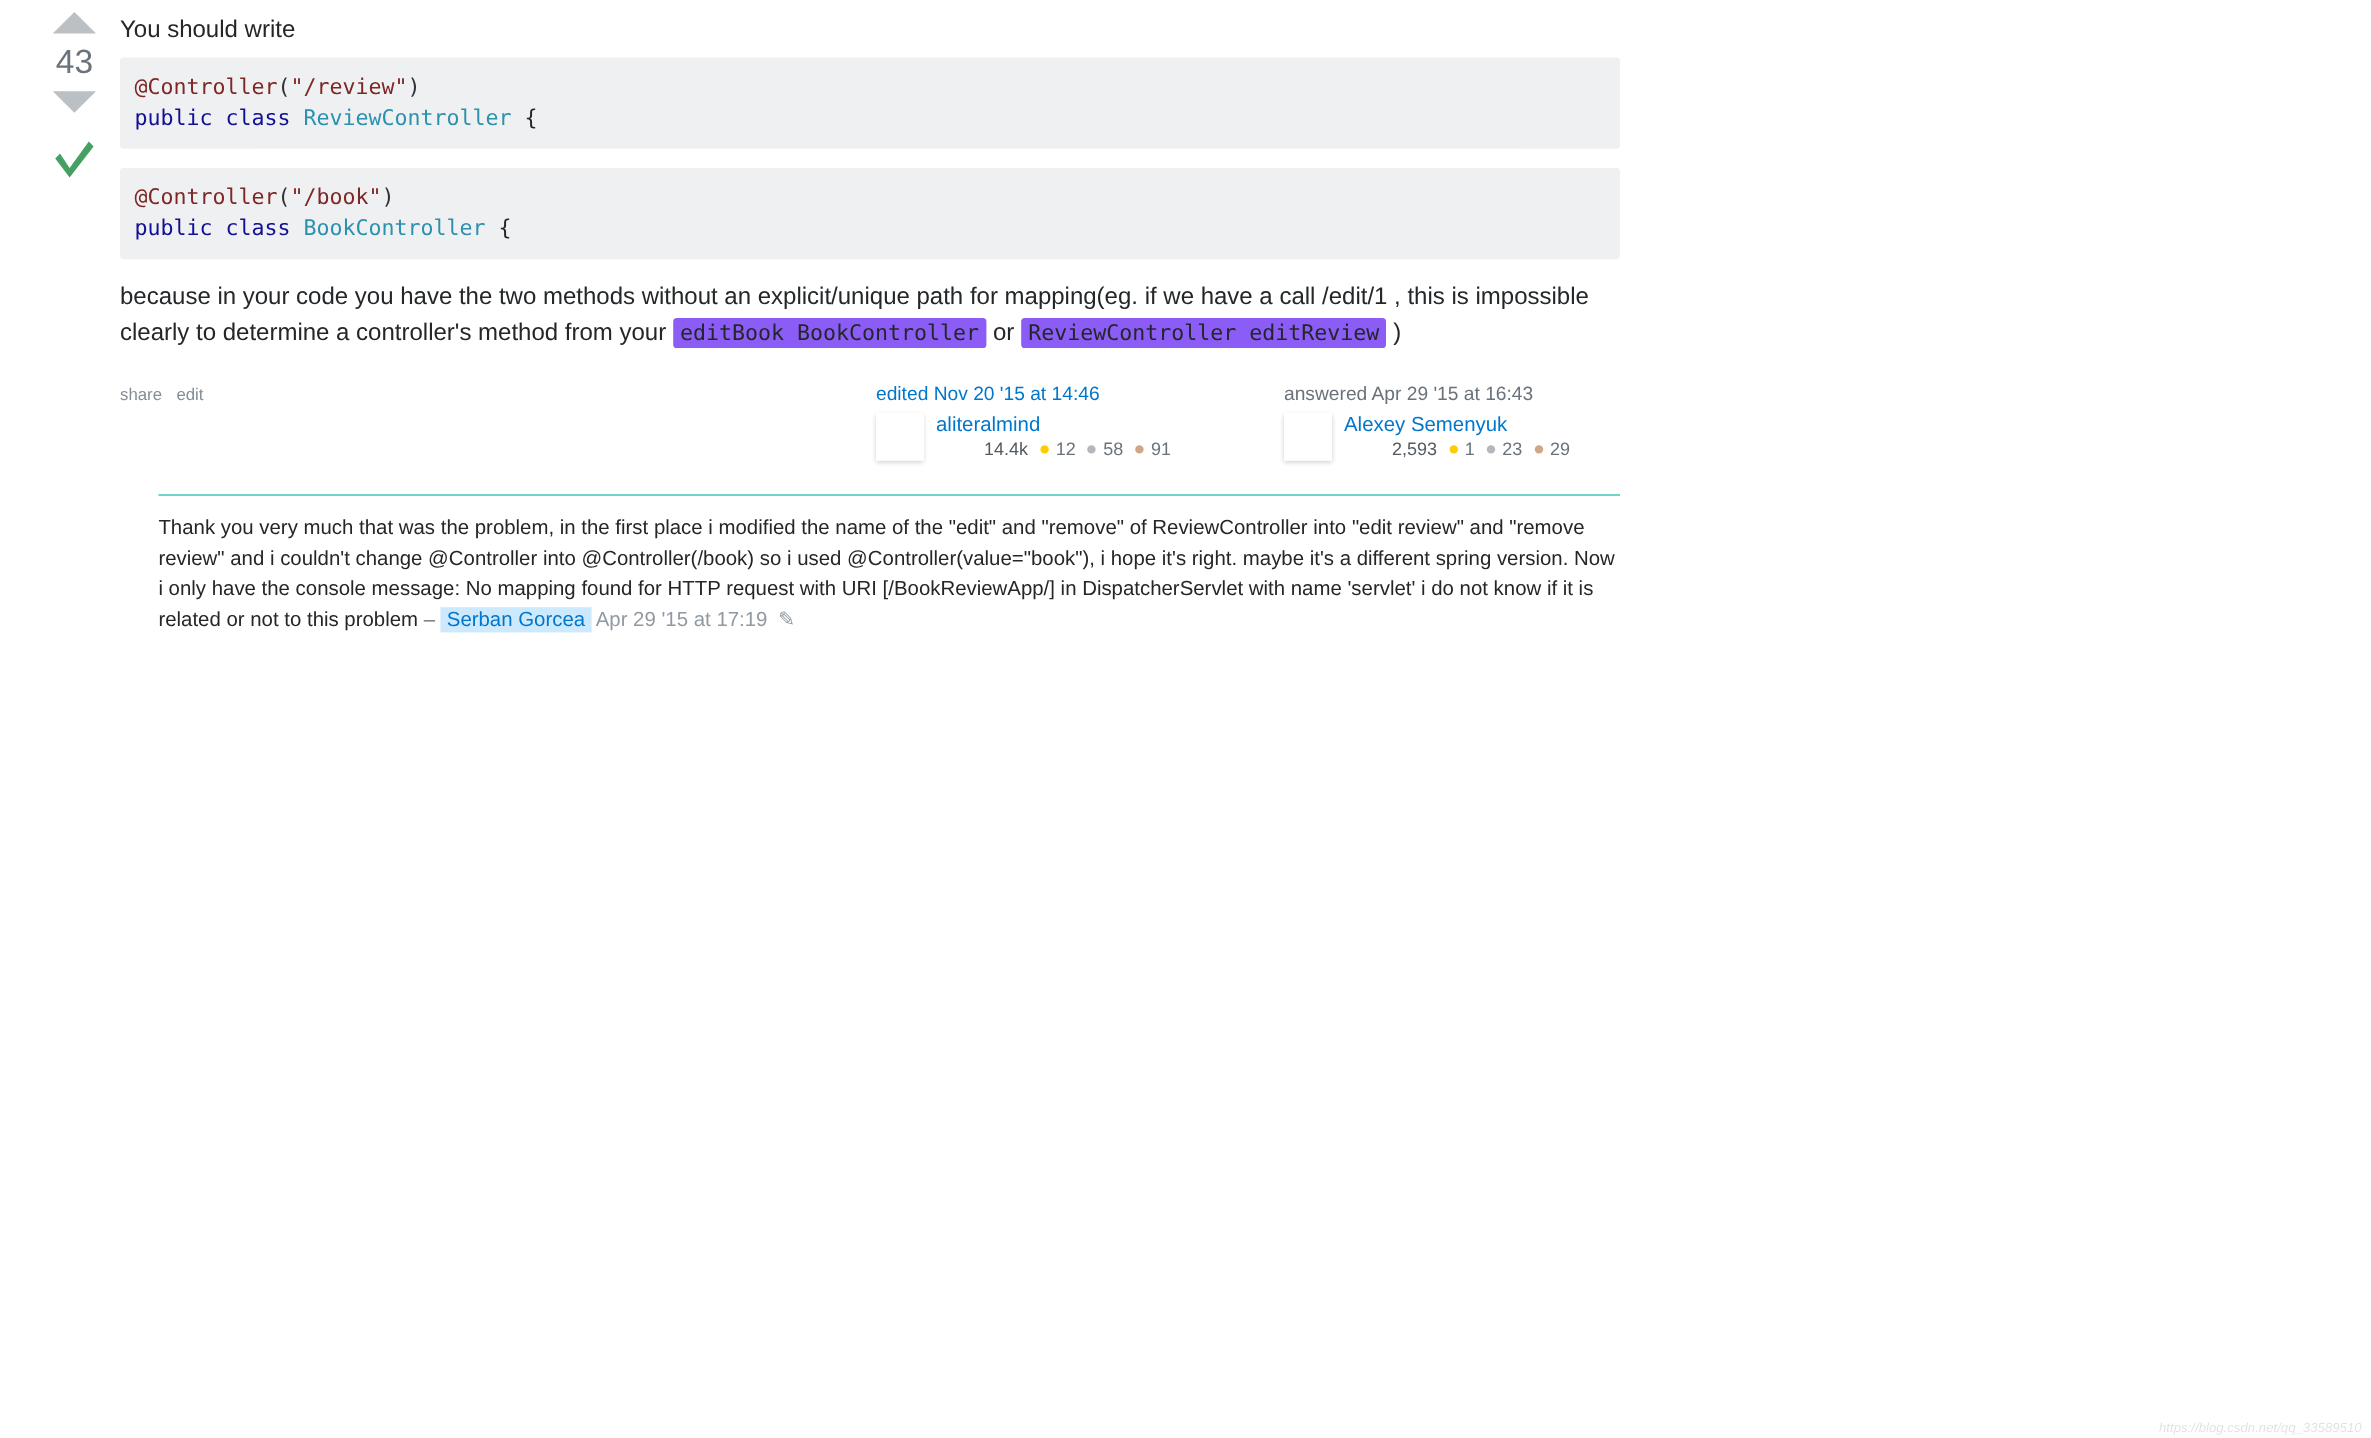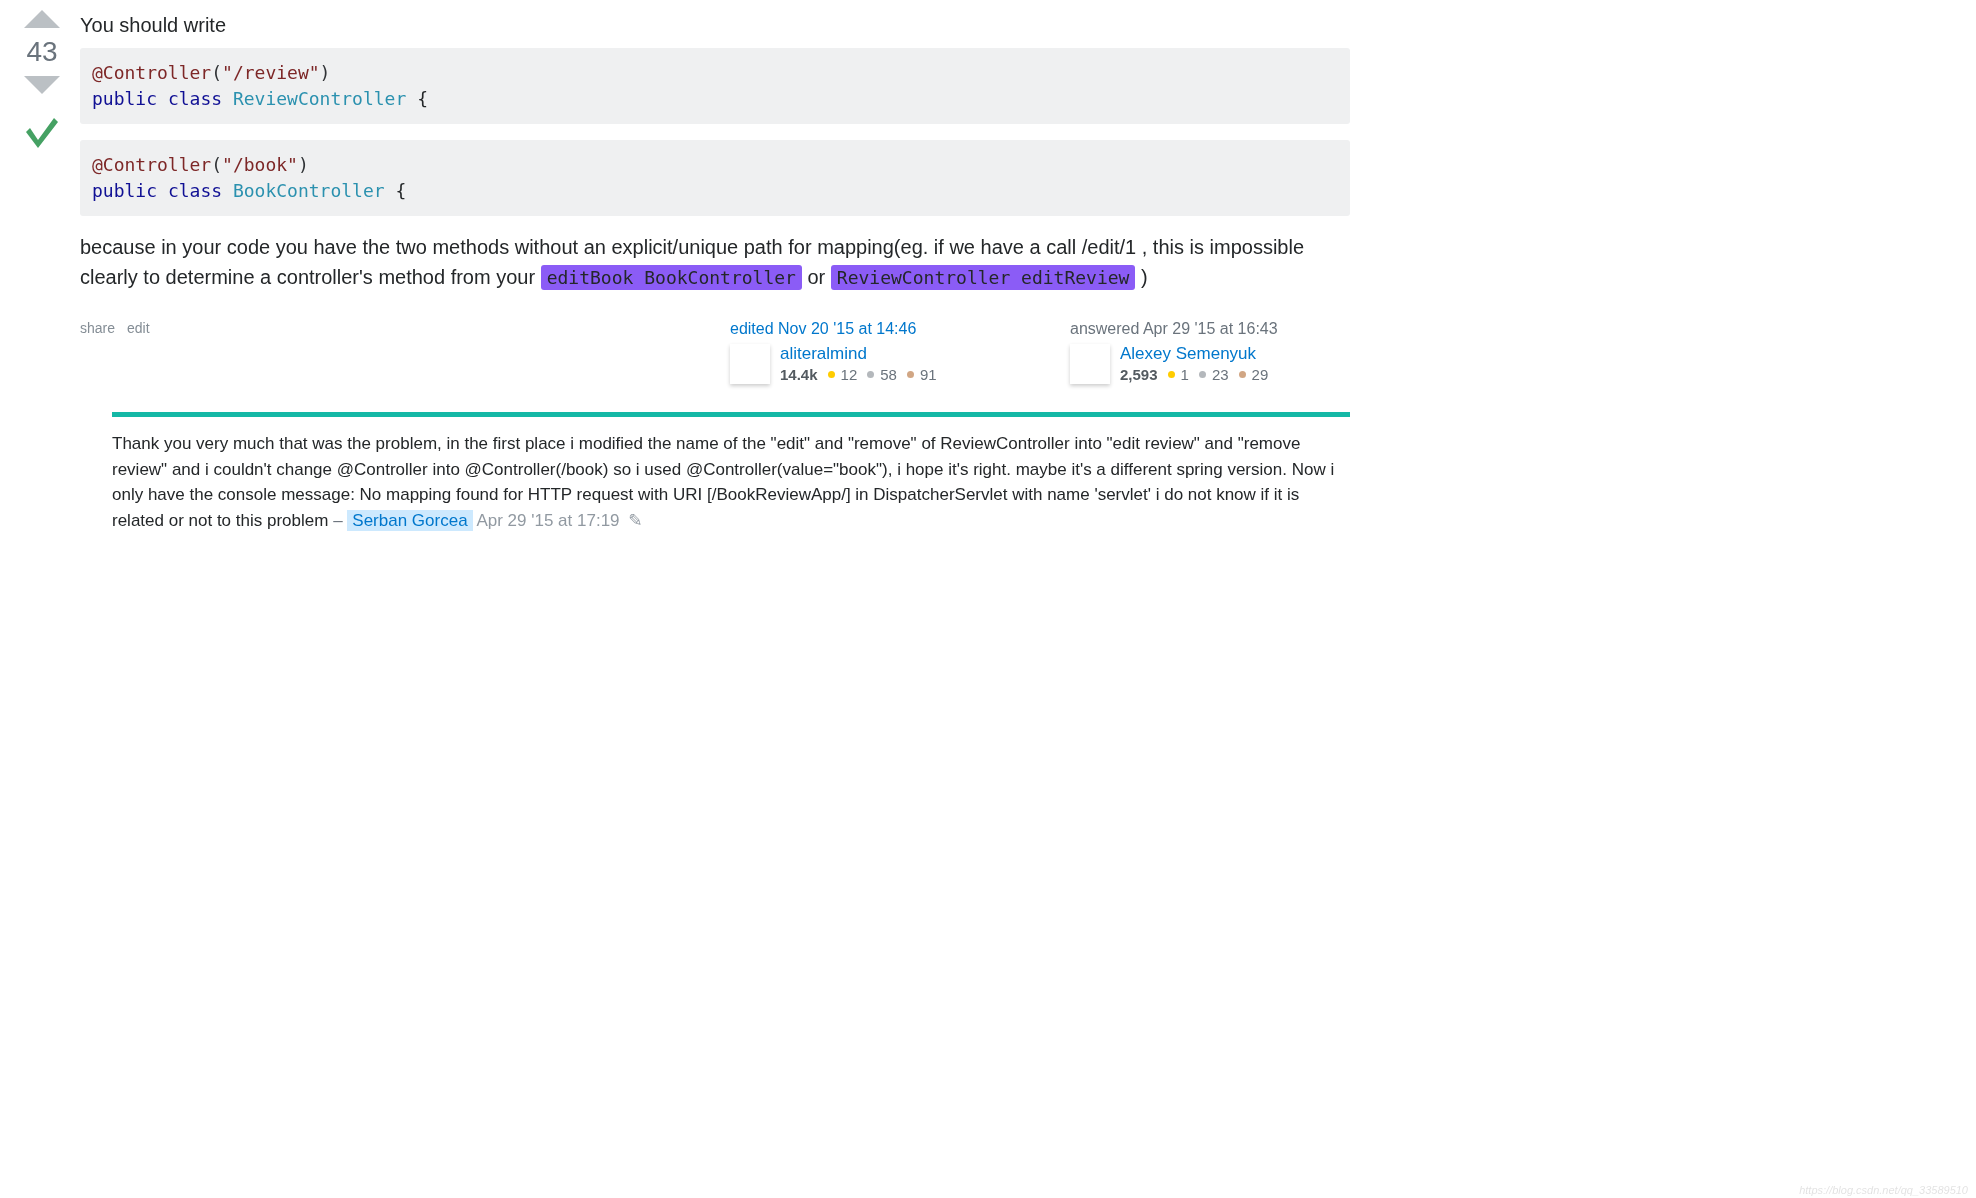--- a/index.html
+++ b/index.html
@@ -15,20 +15,21 @@
       padding: 10px 20px;
     }
     .post-container {
       display: flex;
       max-width: 1330px;
     }
     .vote-cell {
       width: 60px;
       padding-right: 16px;
       flex-shrink: 0;
+      margin-left: 20px;
     }
     .vote-cell .arrow-up {
       width: 0;
       height: 0;
       border-left: 18px solid transparent;
       border-right: 18px solid transparent;
       border-bottom: 18px solid #bbc0c4;
       margin: 0 auto 8px;
       cursor: pointer;
     }
@@ -146,33 +147,33 @@
       cursor: pointer;
     }
     .user-stats {
       display: flex;
       align-items: center;
       gap: 6px;
       margin-top: 2px;
       color: #6a737c;
       font-size: 15px;
     }
-    .rep { font-weight: 700; color: #535a60; }
+    .rep { font-weight: 400; color: #535a60; margin-left: 40px; }
     .badge {
       display: inline-block;
       width: 7px;
       height: 7px;
       border-radius: 50%;
       margin-left: 4px;
     }
     .badge.gold { background: #ffcc01; }
     .badge.silver { background: #b4b8bc; }
     .badge.bronze { background: #d1a684; }
     .comments {
-      border-top: 5px solid #14b8a6;
+      border-top: 1px solid #14b8a6;
       margin-top: 28px;
       padding-top: 14px;
       margin-left: 32px;
     }
     .comment-body {
       font-size: 17px;
       line-height: 1.5;
       color: #242729;
     }
     .comment-user {

